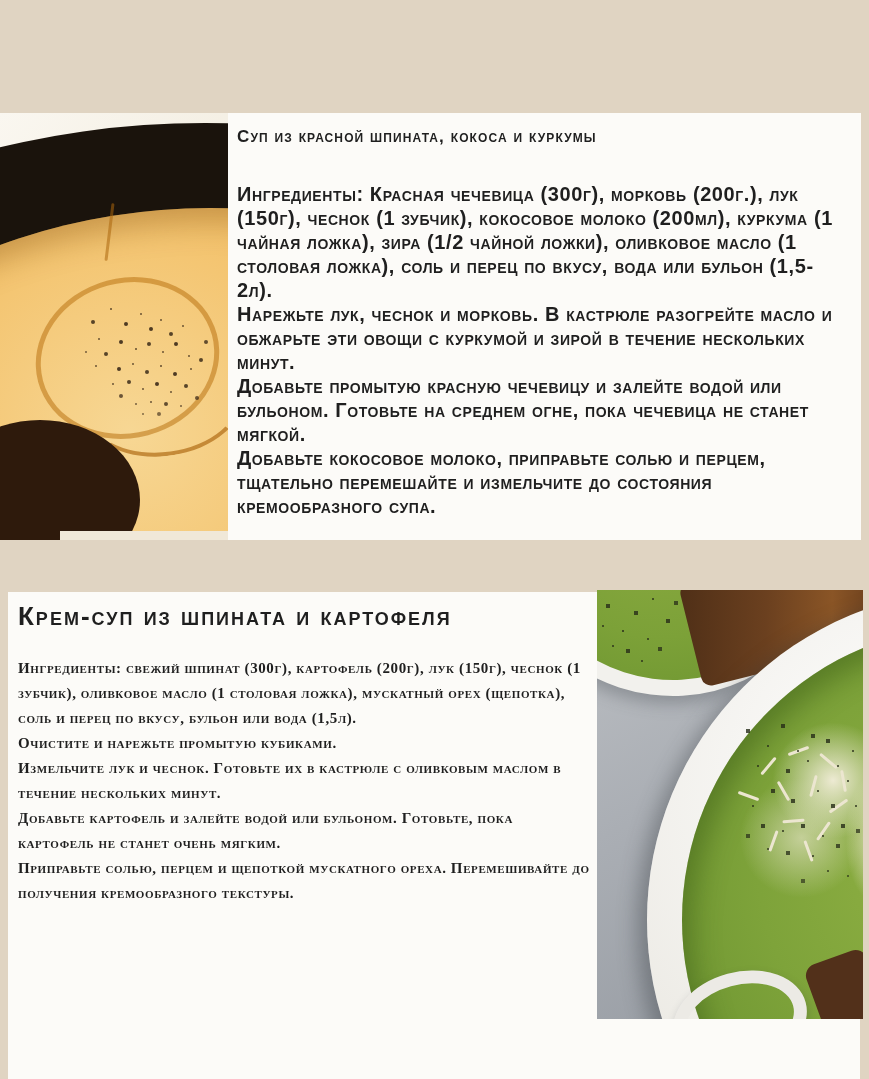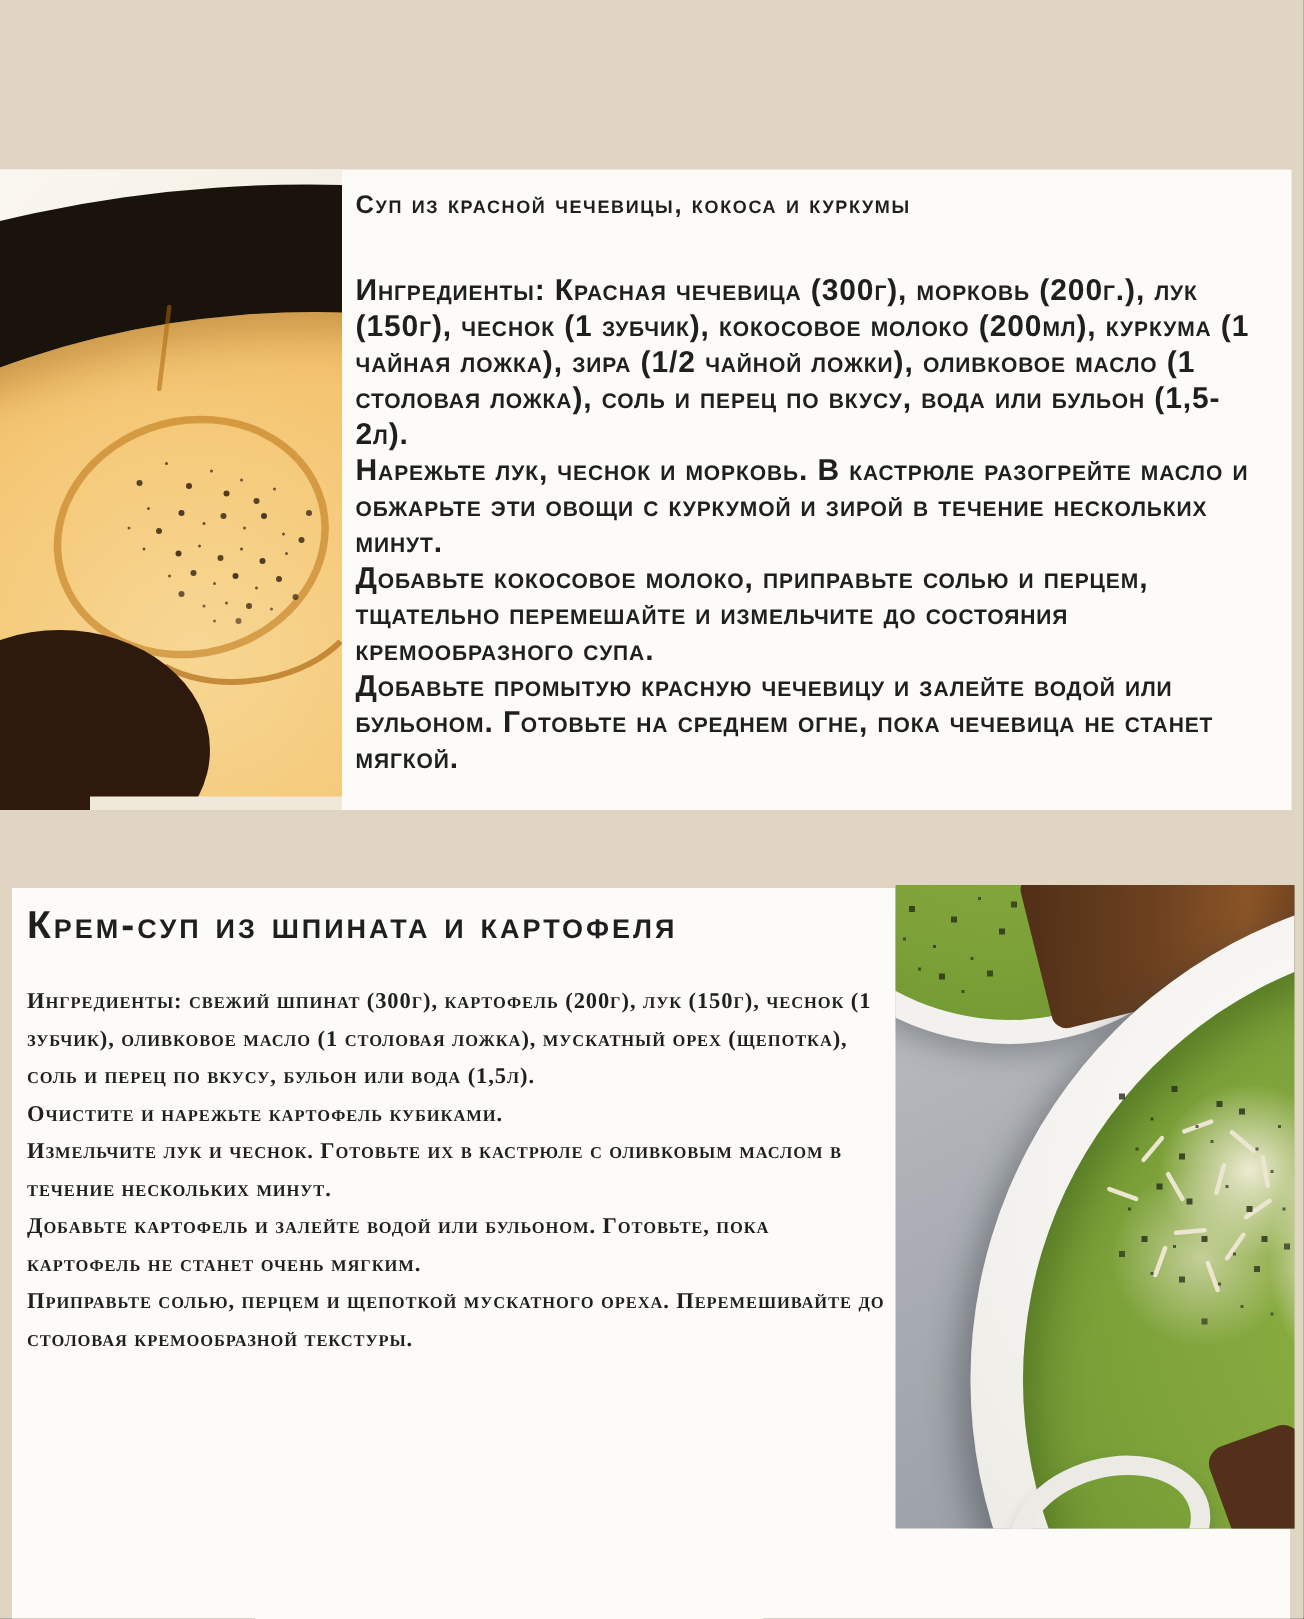--- a/index.html
+++ b/index.html
@@ -129,36 +129,36 @@
       <div class="lp-swirl"></div>
       <div class="lp-swirl2"></div>
       <div class="lp-drip"></div>
       <div class="lp-pepper"></div>
       <div class="lp-front"></div>
       <div class="lp-blob"></div>
       <div class="lp-table"></div>
     </div>
 
     <div class="text-block top-text">
-      <h2 class="recipe-title-sm">Суп из красной чечевицы, кокоса и куркумы</h2>
+      <h2 class="recipe-title-sm">Суп из красной шпината, кокоса и куркумы</h2>
       <p>Ингредиенты: Красная чечевица (300г), морковь (200г.), лук (150г), чеснок (1 зубчик), кокосовое молоко (200мл), куркума (1 чайная ложка), зира (1/2 чайной ложки), оливковое масло (1 столовая ложка), соль и перец по вкусу, вода или бульон (1,5-2л).</p>
       <p>Нарежьте лук, чеснок и морковь. В кастрюле разогрейте масло и обжарьте эти овощи с куркумой и зирой в течение нескольких минут.</p>
+      <p>Добавьте промытую красную чечевицу и залейте водой или бульоном. Готовьте на среднем огне, пока чечевица не станет мягкой.</p>
       <p>Добавьте кокосовое молоко, приправьте солью и перцем, тщательно перемешайте и измельчите до состояния кремообразного супа.</p>
-      <p>Добавьте промытую красную чечевицу и залейте водой или бульоном. Готовьте на среднем огне, пока чечевица не станет мягкой.</p>
     </div>
   </section>
 
   <section class="card bottom-card">
     <div class="text-block bottom-text">
       <h1 class="recipe-title-lg">Крем-суп из шпината и картофеля</h1>
       <p>Ингредиенты: свежий шпинат (300г), картофель (200г), лук (150г), чеснок (1 зубчик), оливковое масло (1 столовая ложка), мускатный орех (щепотка), соль и перец по вкусу, бульон или вода (1,5л).</p>
-      <p>Очистите и нарежьте картофель кубиками.</p>
+      <p>Очистите и нарежьте промытую кубиками.</p>
       <p>Измельчите лук и чеснок. Готовьте их в кастрюле с оливковым маслом в течение нескольких минут.</p>
       <p>Добавьте картофель и залейте водой или бульоном. Готовьте, пока картофель не станет очень мягким.</p>
-      <p>Приправьте солью, перцем и щепоткой мускатного ореха. Перемешивайте до столовая кремообразной текстуры.</p>
+      <p>Приправьте солью, перцем и щепоткой мускатного ореха. Перемешивайте до получения кремообразного текстуры.</p>
     </div>
   </section>
 
   <div class="spinach-photo">
     <div class="sp-small-bowl">
       <div class="sp-small-soup"></div>
     </div>
     <div class="sp-pepper-a"></div>
     <div class="sp-wood"></div>
     <div class="sp-main-bowl"></div>

